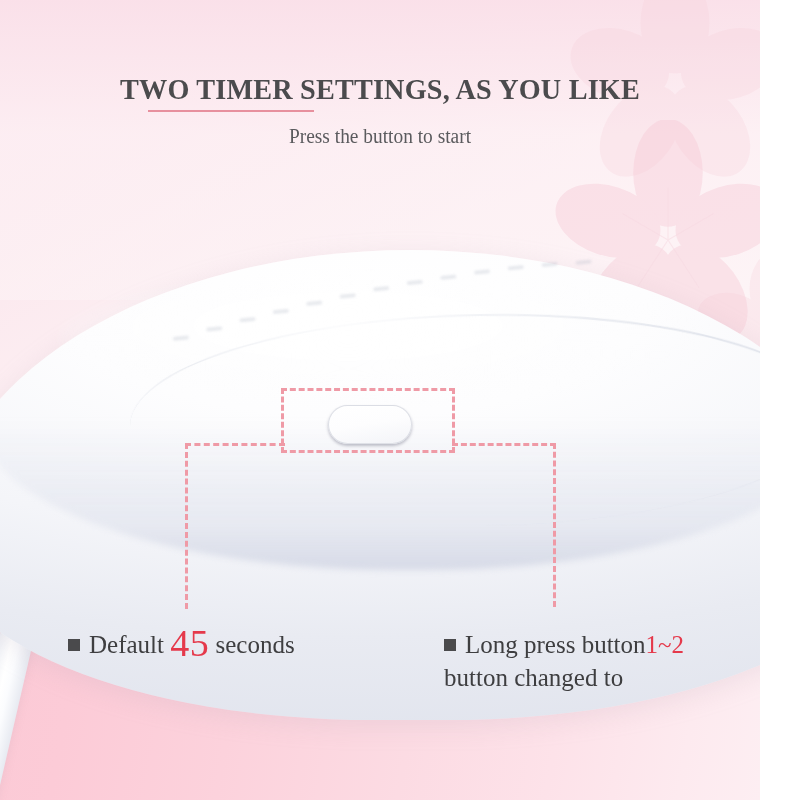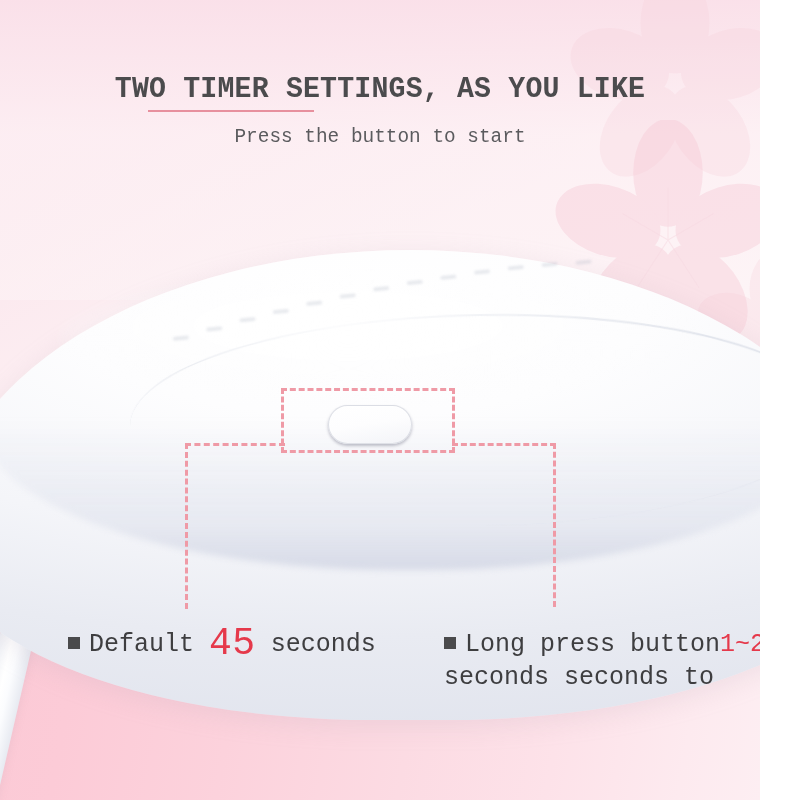--- a/index.html
+++ b/index.html
@@ -6,21 +6,21 @@
   html, body {
     margin: 0;
     padding: 0;
     background: #ffffff;
   }
   #stage {
     position: relative;
     width: 760px;
     height: 800px;
     overflow: hidden;
-    font-family: Liberation Mono, monospace;
+    font-family: Liberation Serif, serif;
     background: #fbe9ef;
   }
 
   
   .bg-base {
     position: absolute;
     inset: 0;
     background:
       linear-gradient(150deg,
         #fbe5ec 0%,
@@ -360,16 +360,16 @@
   <div class="subtitle">Press the button to start</div>
 
   <div class="caption caption-left">
     <span class="bullet"></span><span>Default </span><span class="accent-big">45</span><span> seconds</span>
   </div>
 
   <div class="caption caption-right">
     <div class="line">
       <span class="bullet"></span><span>Long press button</span><span class="accent">1~2</span>
     </div>
-    <div class="line">seconds seconds to</div>
+    <div class="line">button changed to</div>
   </div>
 
 </div>
 
 </body></html>

